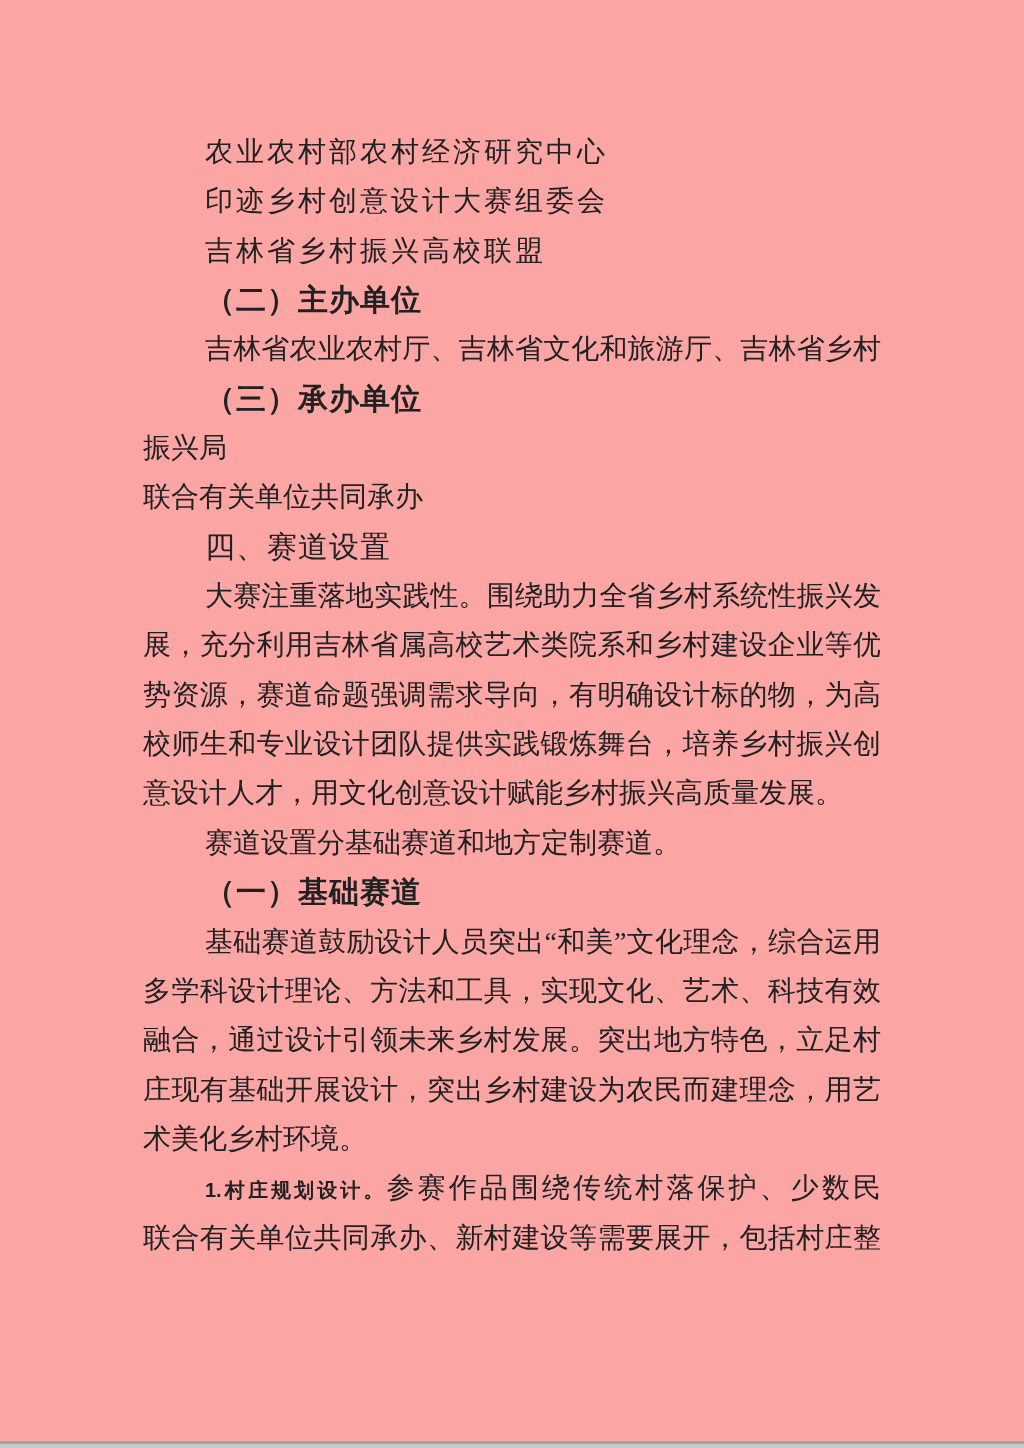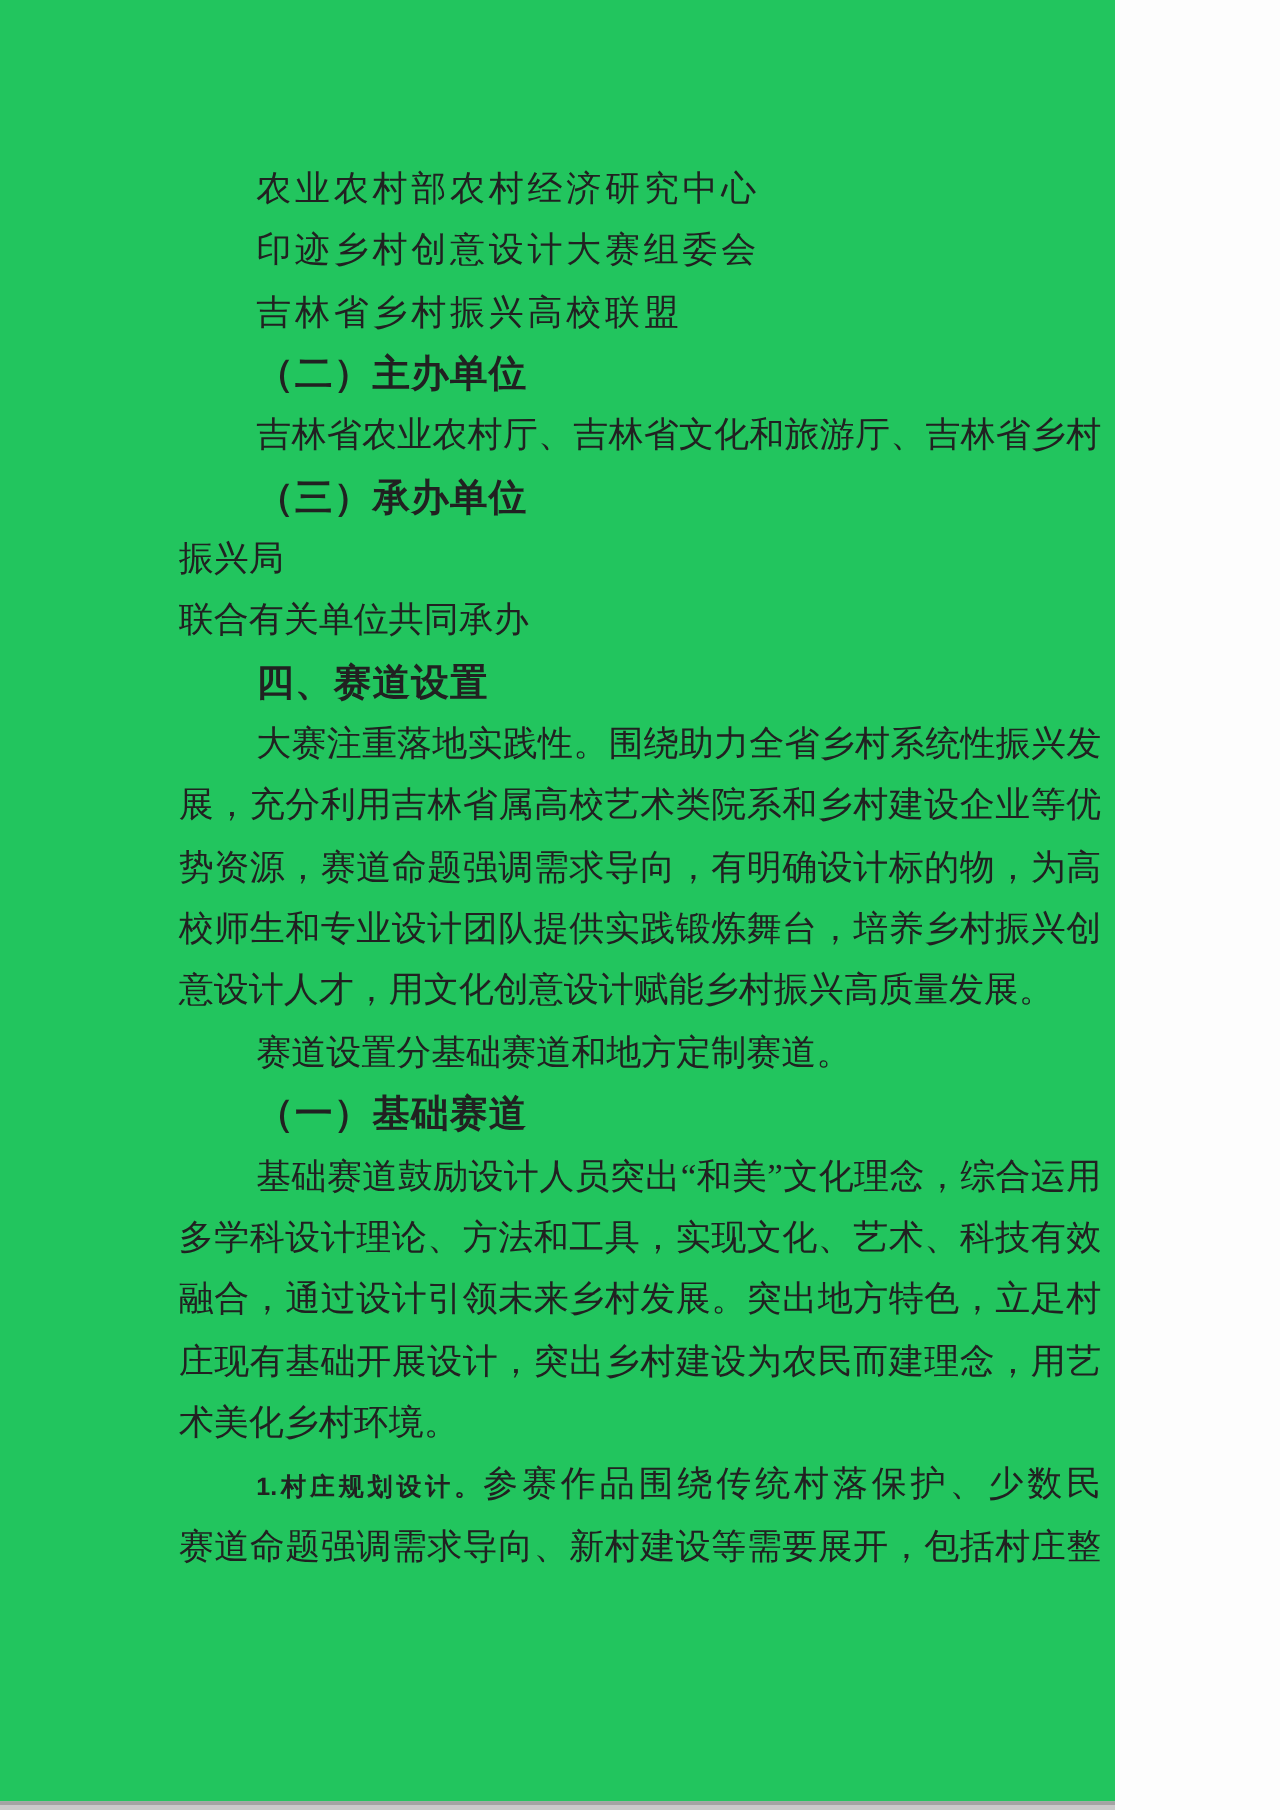--- a/index.html
+++ b/index.html
@@ -10,23 +10,23 @@
     width: 1024px;
     height: 1448px;
     position: relative;
     background: #fdfdfd;
     overflow: hidden;
     font-family: "Liberation Serif", serif;
   }
   .page {
     position: absolute;
     left: 0; top: 0;
-    width: 892px;
+    width: 1024px;
     height: 1448px;
-    background: #22c55e;
+    background: #fca5a5;
   }
   .textblock {
     position: absolute;
     left: 143px;
     top: 127px;
     width: 738px;
     color: #212121;
   }
   .line {
     height: 49.35px;
@@ -52,21 +52,21 @@
     font-weight: normal;
   }
   .seg-kai {
     font-family: "Liberation Serif", serif;
     font-weight: bold;
     font-size: 30px;
     letter-spacing: 1px;
   }
   .seg-hei {
     font-family: "Liberation Sans", sans-serif;
-    font-weight: bold;
+    font-weight: normal;
     font-size: 30px;
     letter-spacing: 1px;
   }
   .seg-heibold {
     font-family: "Liberation Sans", sans-serif;
     font-weight: bold;
     font-size: 20px;
   }
   .scan-edge-bottom {
     position: absolute;
@@ -99,16 +99,16 @@
       <div class="line justify"><span class="seg-body">校师生和专业设计团队提供实践锻炼舞台，培养乡村振兴创</span></div>
       <div class="line"><span class="seg-body">意设计人才，用文化创意设计赋能乡村振兴高质量发展。</span></div>
       <div class="line indent"><span class="seg-body">赛道设置分基础赛道和地方定制赛道。</span></div>
       <div class="line indent"><span class="seg-kai">（一）基础赛道</span></div>
       <div class="line indent justify"><span class="seg-body">基础赛道鼓励设计人员突出“和美”文化理念，综合运用</span></div>
       <div class="line justify"><span class="seg-body">多学科设计理论、方法和工具，实现文化、艺术、科技有效</span></div>
       <div class="line justify"><span class="seg-body">融合，通过设计引领未来乡村发展。突出地方特色，立足村</span></div>
       <div class="line justify"><span class="seg-body">庄现有基础开展设计，突出乡村建设为农民而建理念，用艺</span></div>
       <div class="line"><span class="seg-body">术美化乡村环境。</span></div>
       <div class="line indent justify"><span class="seg-heibold">1.村庄规划设计。</span><span class="seg-body">参赛作品围绕传统村落保护、少数民</span></div>
-      <div class="line justify"><span class="seg-body">赛道命题强调需求导向、新村建设等需要展开，包括村庄整</span></div>
+      <div class="line justify"><span class="seg-body">联合有关单位共同承办、新村建设等需要展开，包括村庄整</span></div>
     </div>
   <div class="scan-edge-bottom"></div>
 </div>
 
 </body></html>

